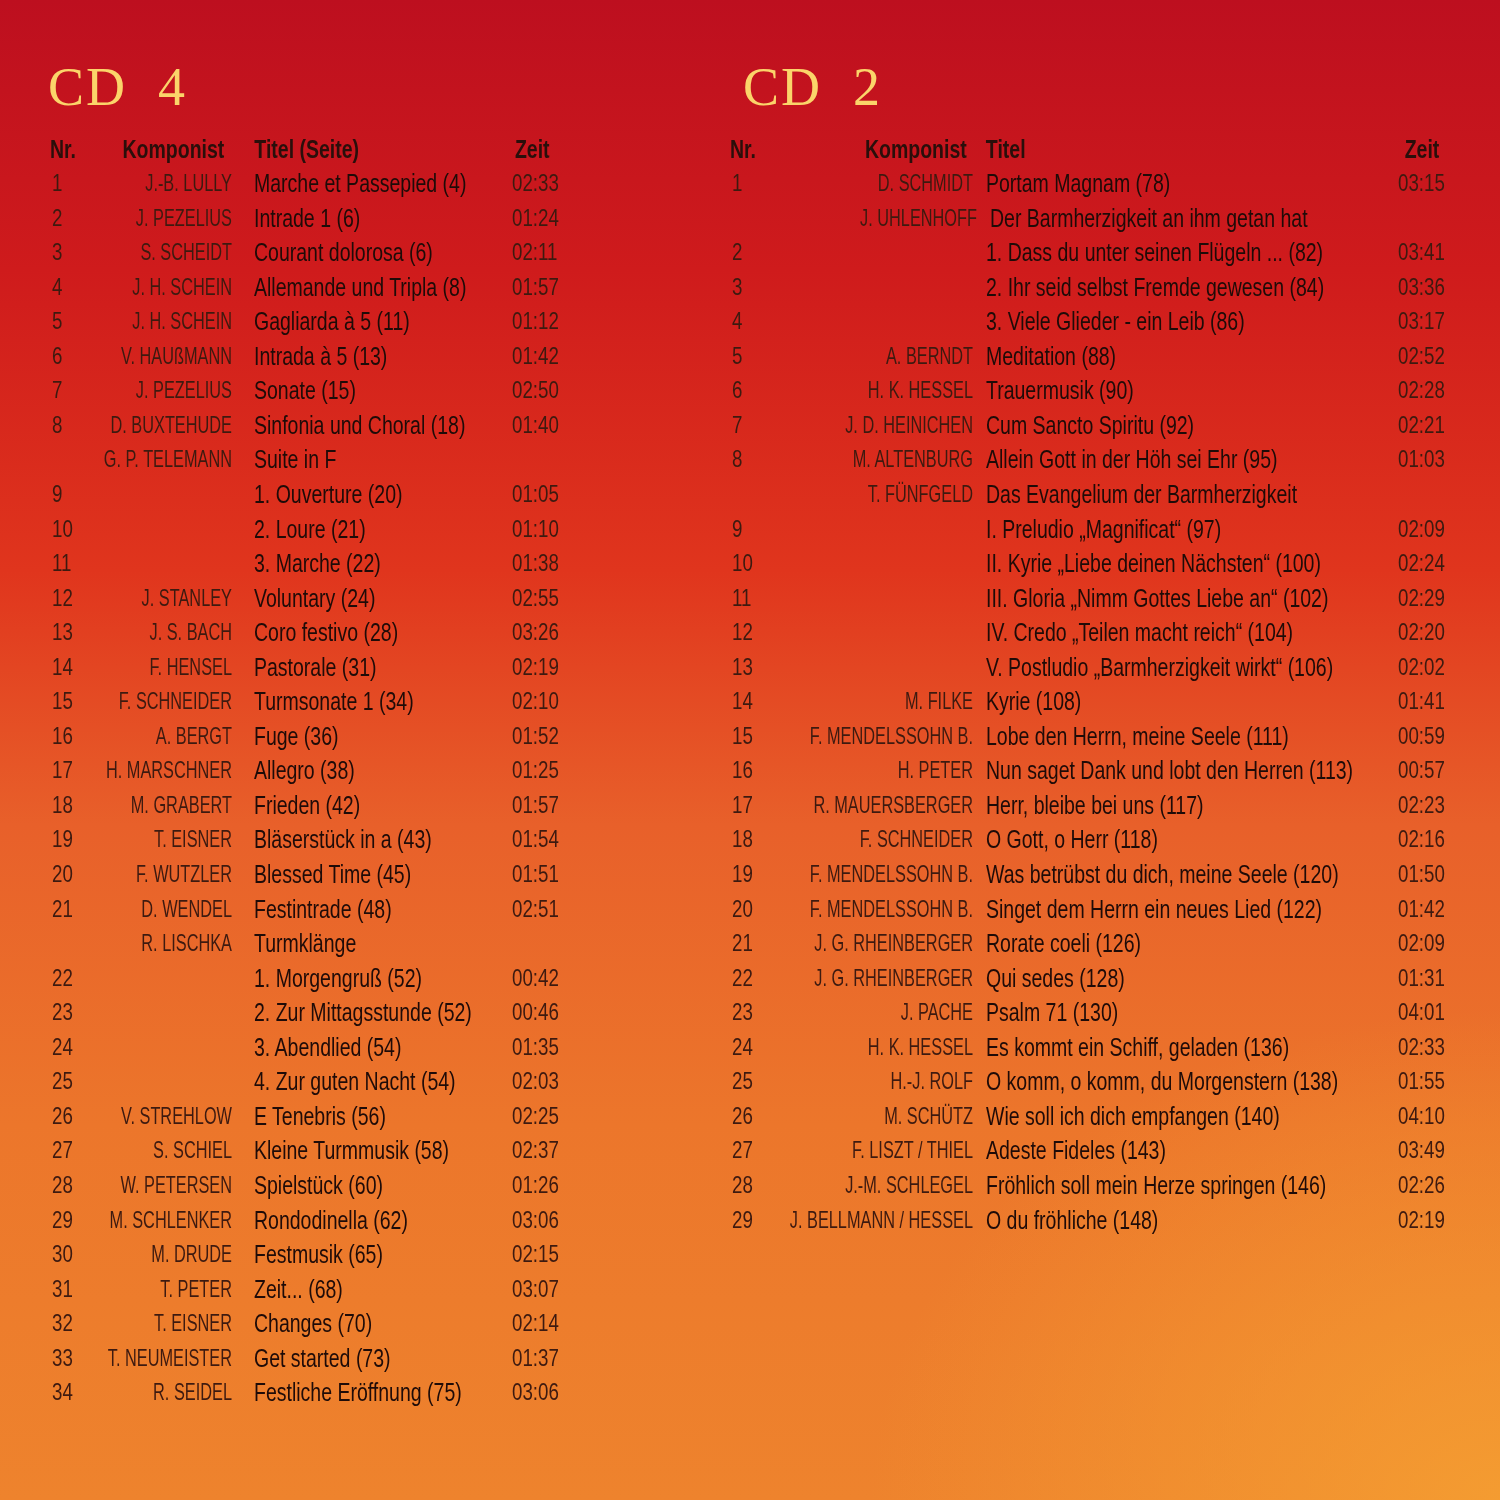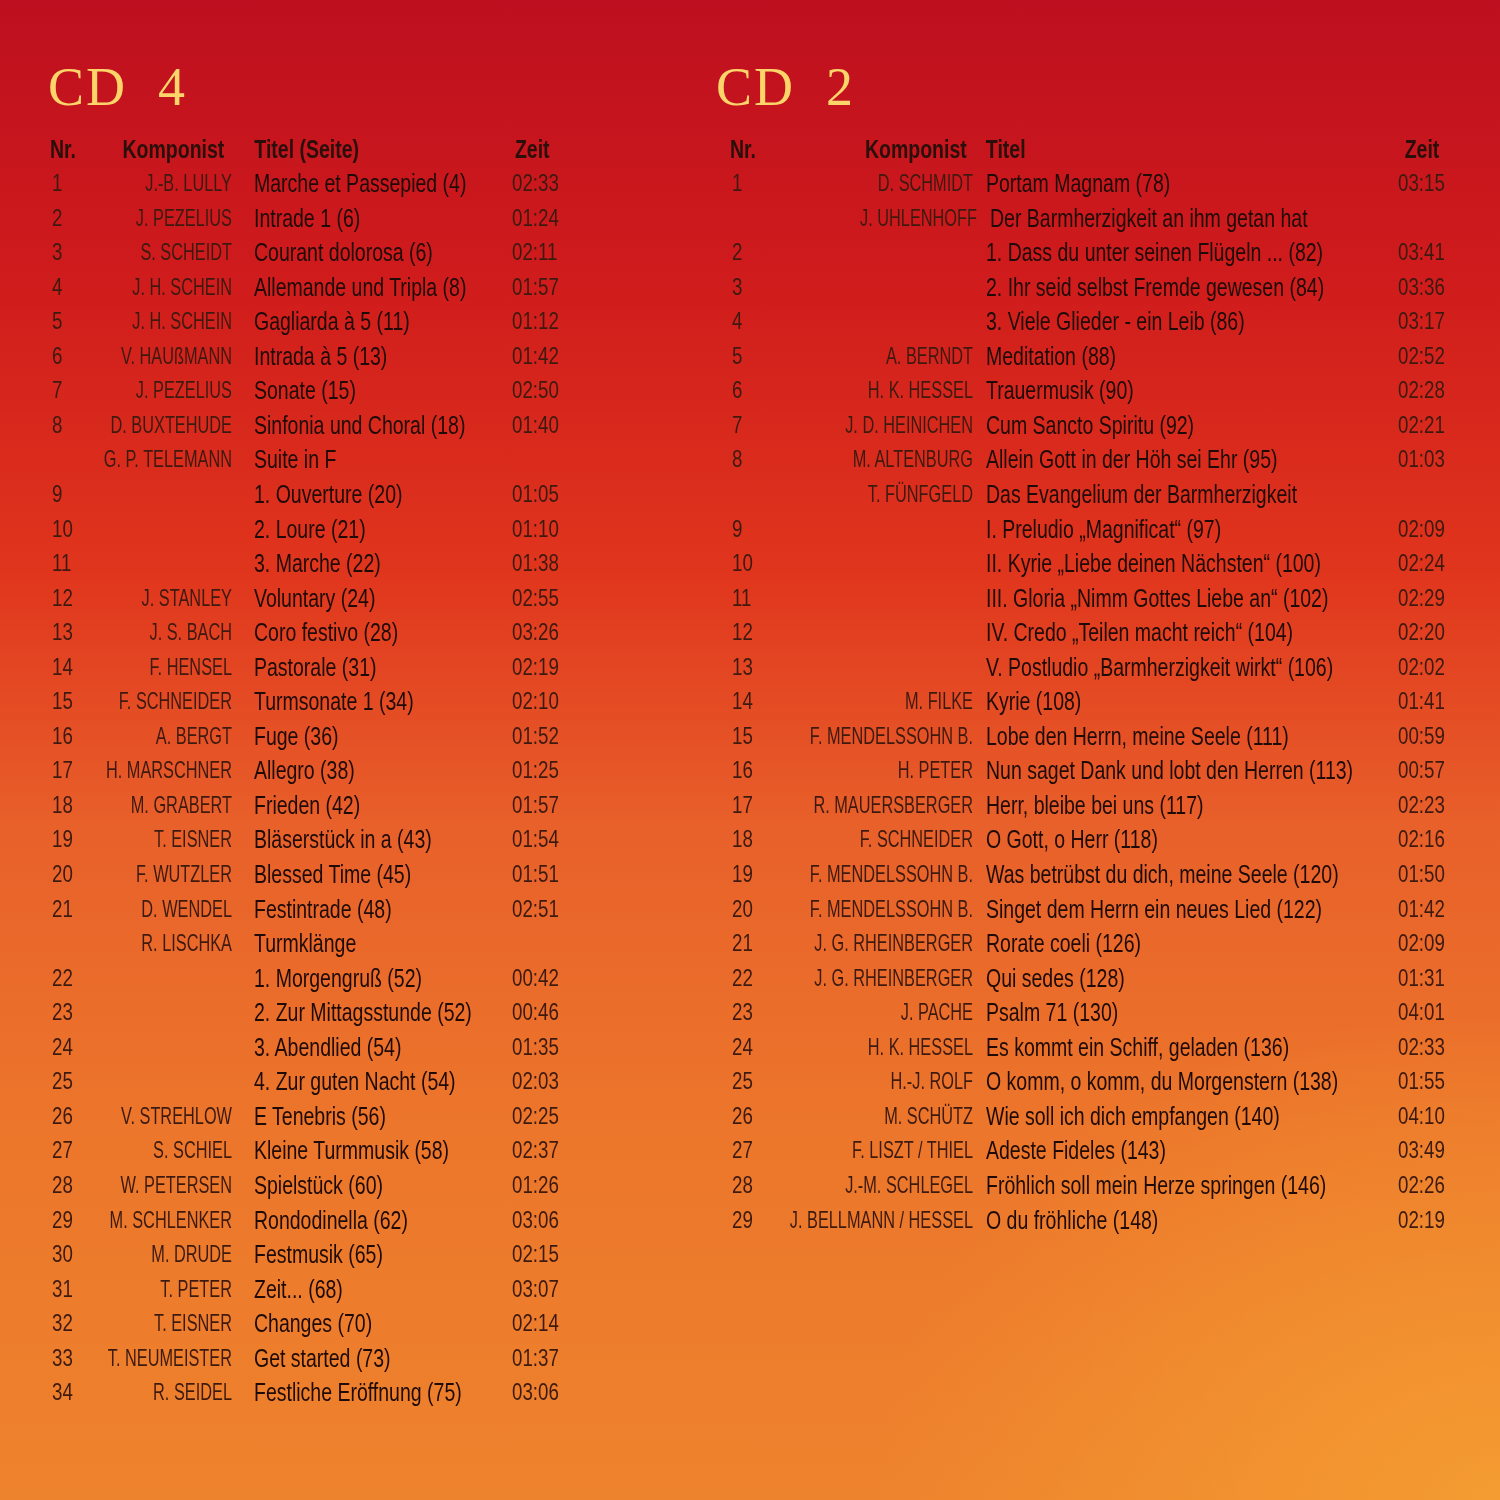--- a/index.html
+++ b/index.html
@@ -251,21 +251,21 @@
       <div class="row" style="top: 1375.25px; left: 0px; width: 1500px;">
         <span class="cell nr" style="left: 52px; width: 40px; text-align: left; transform: scaleX(0.78); transform-origin: left center;">34</span>
         <span class="cell komp" style="left: -168px; width: 400px; text-align: right; transform: scaleX(0.68); transform-origin: right center;">R. SEIDEL</span>
         <span class="cell titel" style="left: 254px; transform: scaleX(0.78); transform-origin: left center;">Festliche Eröffnung (75)</span>
         <span class="cell zeit" style="left: 512px; transform: scaleX(0.78); transform-origin: left center;">03:06</span>
       </div>
     </div>
 </div>
 
 <div id="cd2" class="disc">
-  <div class="disc-title" style="left:716px;text-align:right;">CD  2</div>
+  <div class="disc-title" style="left:743px;text-align:right;">CD  2</div>
   <div class="hdr" style="left:730px; width:900px;">
     <span class="cell" style="left:0;">Nr.</span>
     <span class="cell" style="left:173px;">Komponist</span>
     <span class="cell" style="left:328px;">Titel</span>
     <span class="cell" style="left:865px;">Zeit</span>
   </div>
   <div id="cd2-rows">
       <div class="row" style="top: 166px; left: 0px; width: 1500px;">
         <span class="cell nr" style="left: 732px; width: 40px; text-align: left; transform: scaleX(0.78); transform-origin: left center;">1</span>
         <span class="cell komp" style="left: 573px; width: 400px; text-align: right; transform: scaleX(0.68); transform-origin: right center;">D. SCHMIDT</span>

